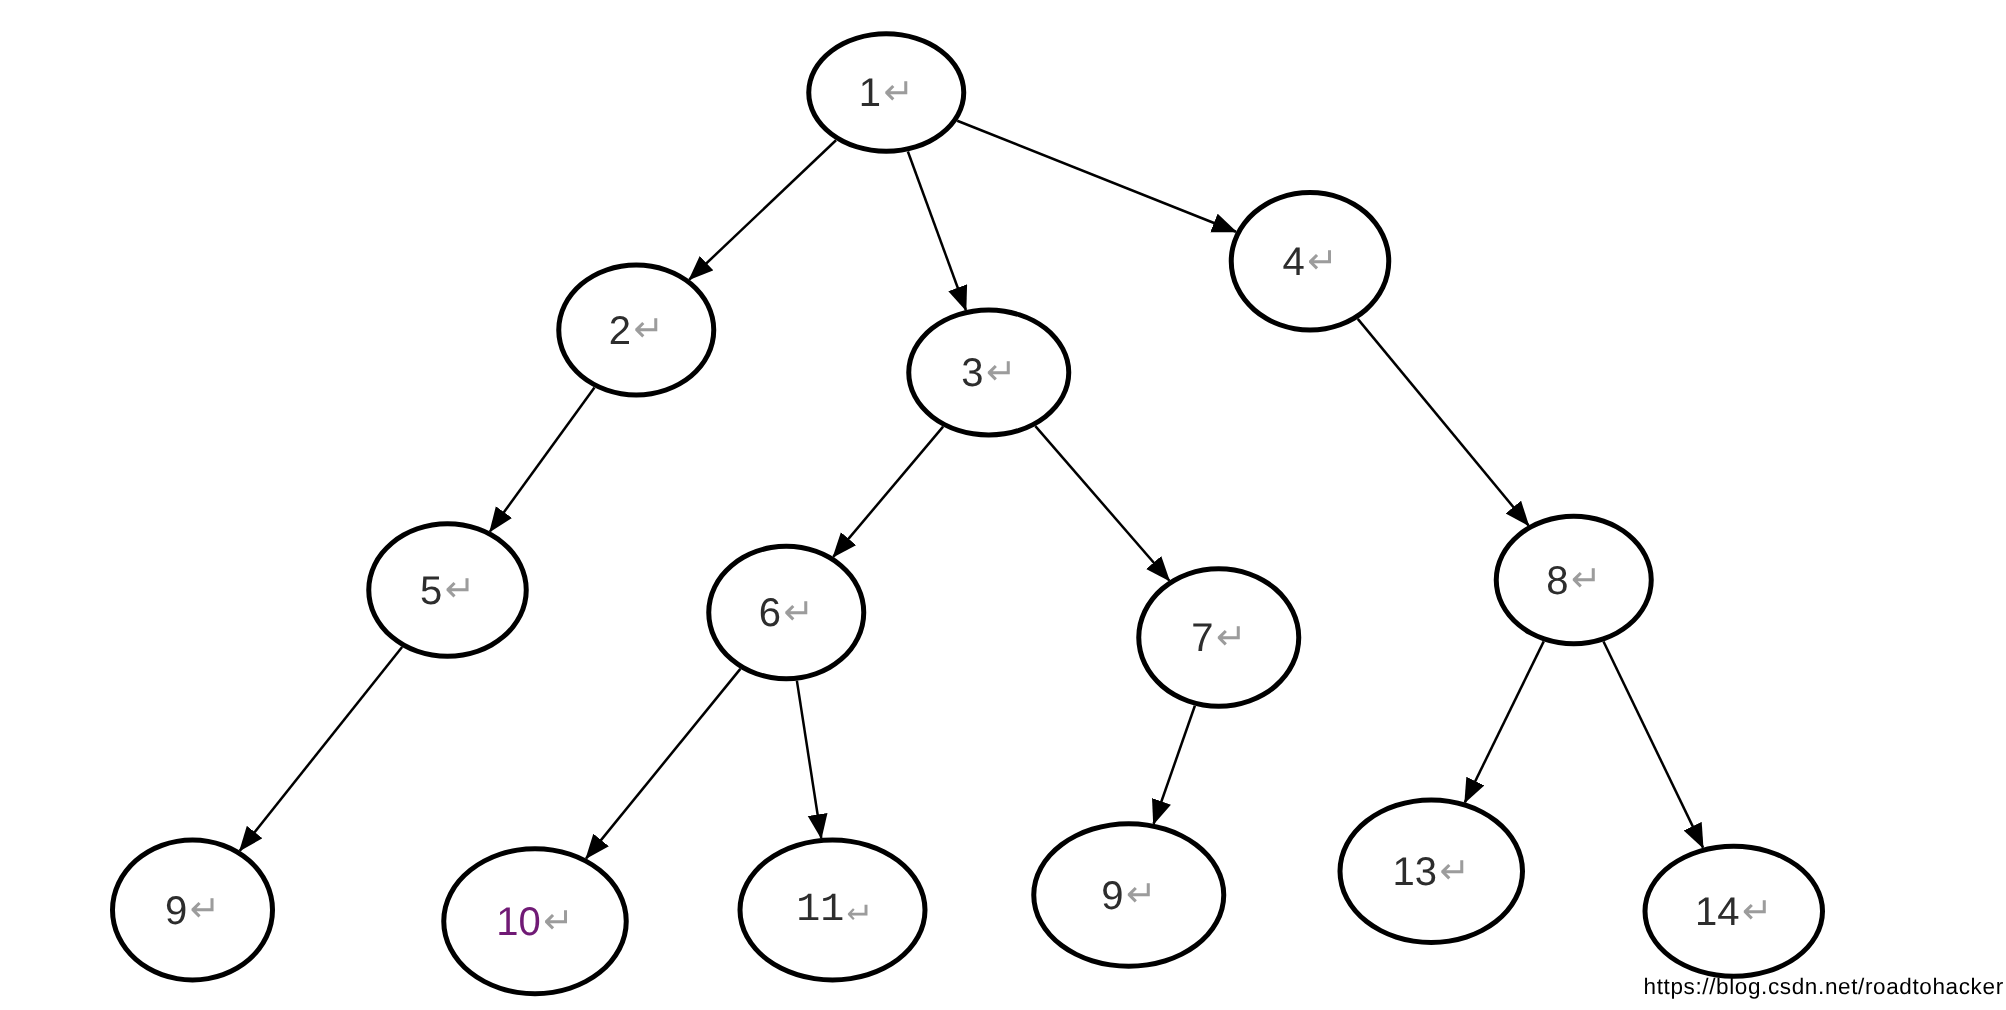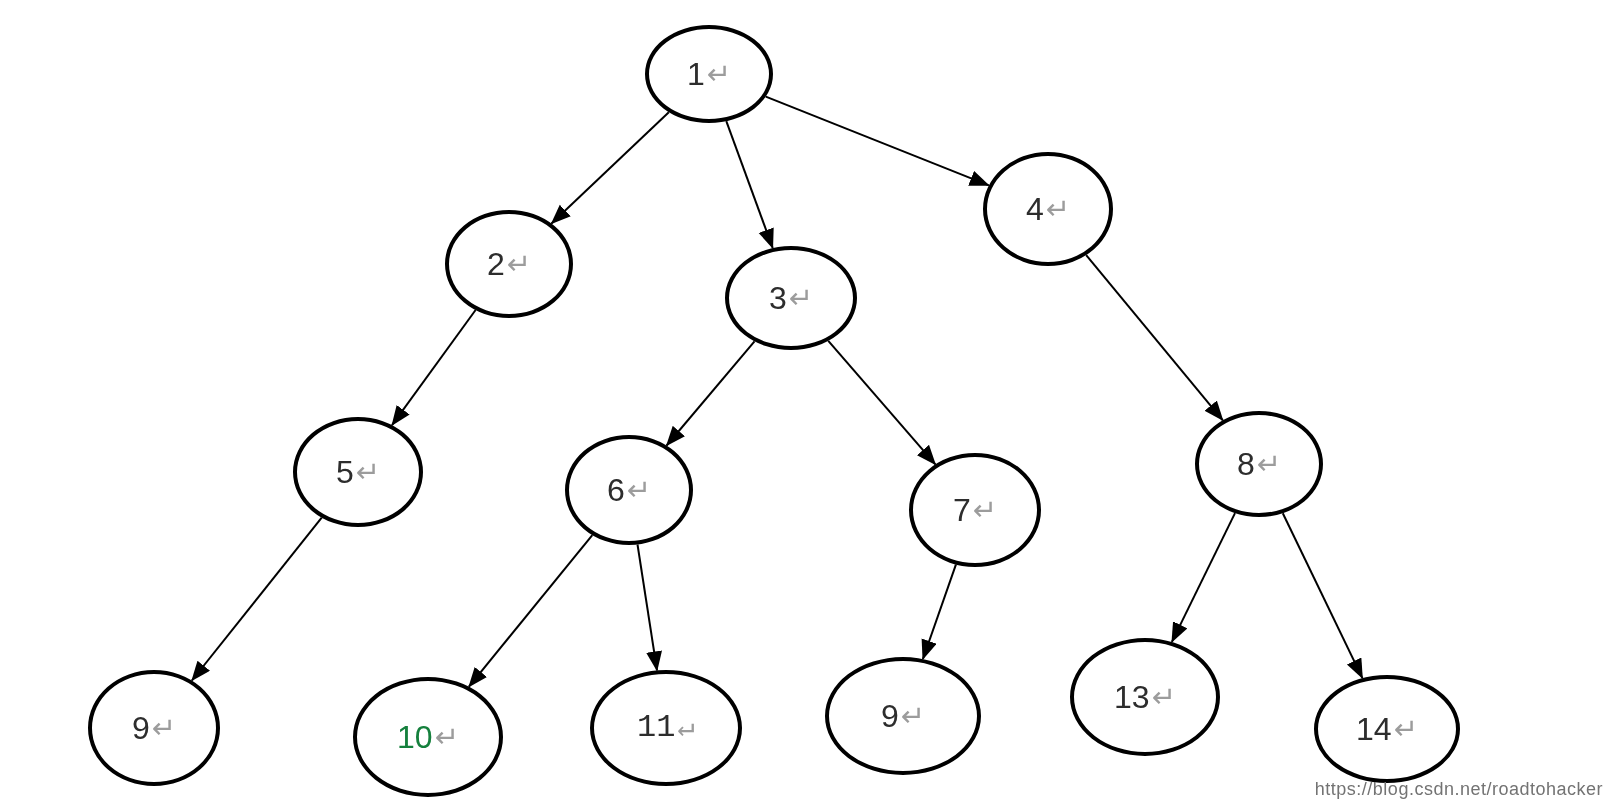--- a/index.html
+++ b/index.html
@@ -83,21 +83,21 @@
       </div>
       <div class="node" style="left: 1195px; top: 411px; width: 128px; height: 106px; border-color: rgb(0, 0, 0); border-width: 4px; background: rgb(255, 255, 255);">
         <span class="num" style="color: rgb(45, 45, 45);">8</span>
         <span class="ret" style="color: rgb(156, 156, 156);">↵</span>
       </div>
       <div class="node" style="left: 88px; top: 670px; width: 132px; height: 116px; border-color: rgb(0, 0, 0); border-width: 4px; background: rgb(255, 255, 255);">
         <span class="num" style="color: rgb(45, 45, 45);">9</span>
         <span class="ret" style="color: rgb(156, 156, 156);">↵</span>
       </div>
       <div class="node" style="left: 353px; top: 677px; width: 150px; height: 120px; border-color: rgb(0, 0, 0); border-width: 4px; background: rgb(255, 255, 255);">
-        <span class="num" style="color: #15803d;">10</span>
+        <span class="num" style="color: #701a75;">10</span>
         <span class="ret" style="color: rgb(156, 156, 156);">↵</span>
       </div>
       <div class="node" style="left: 590px; top: 670px; width: 152px; height: 116px; border-color: rgb(0, 0, 0); border-width: 4px; background: rgb(255, 255, 255); font-family: Liberation Mono, monospace;">
         <span class="num" style="color: rgb(45, 45, 45);">11</span>
         <span class="ret" style="color: rgb(156, 156, 156);">↵</span>
       </div>
       <div class="node" style="left: 825px; top: 657px; width: 156px; height: 118px; border-color: rgb(0, 0, 0); border-width: 4px; background: rgb(255, 255, 255);">
         <span class="num" style="color: rgb(45, 45, 45);">9</span>
         <span class="ret" style="color: rgb(156, 156, 156);">↵</span>
       </div>
@@ -123,14 +123,14 @@
       <line x1="754.5" y1="341.3" x2="666.6" y2="445.5" stroke="#000000" stroke-width="2" marker-end="url(#arrow)"></line>
       <line x1="828.3" y1="340.9" x2="935.4" y2="464.4" stroke="#000000" stroke-width="2" marker-end="url(#arrow)"></line>
       <line x1="1086.2" y1="255.1" x2="1222.8" y2="420.3" stroke="#000000" stroke-width="2" marker-end="url(#arrow)"></line>
       <line x1="321.7" y1="517.6" x2="191.9" y2="680.5" stroke="#000000" stroke-width="2" marker-end="url(#arrow)"></line>
       <line x1="592.3" y1="535.1" x2="468.9" y2="686.7" stroke="#000000" stroke-width="2" marker-end="url(#arrow)"></line>
       <line x1="637.5" y1="544.5" x2="657.0" y2="670.4" stroke="#000000" stroke-width="2" marker-end="url(#arrow)"></line>
       <line x1="955.9" y1="564.6" x2="922.9" y2="659.0" stroke="#000000" stroke-width="2" marker-end="url(#arrow)"></line>
       <line x1="1235.0" y1="513.1" x2="1171.9" y2="641.9" stroke="#000000" stroke-width="2" marker-end="url(#arrow)"></line>
       <line x1="1282.8" y1="513.2" x2="1362.4" y2="678.1" stroke="#000000" stroke-width="2" marker-end="url(#arrow)"></line>
     </svg>
-  <div class="watermark" style="color: #737373;">https://blog.csdn.net/roadtohacker</div>
+  <div class="watermark" style="color: #000000;">https://blog.csdn.net/roadtohacker</div>
 </div>
 
 </body></html>

